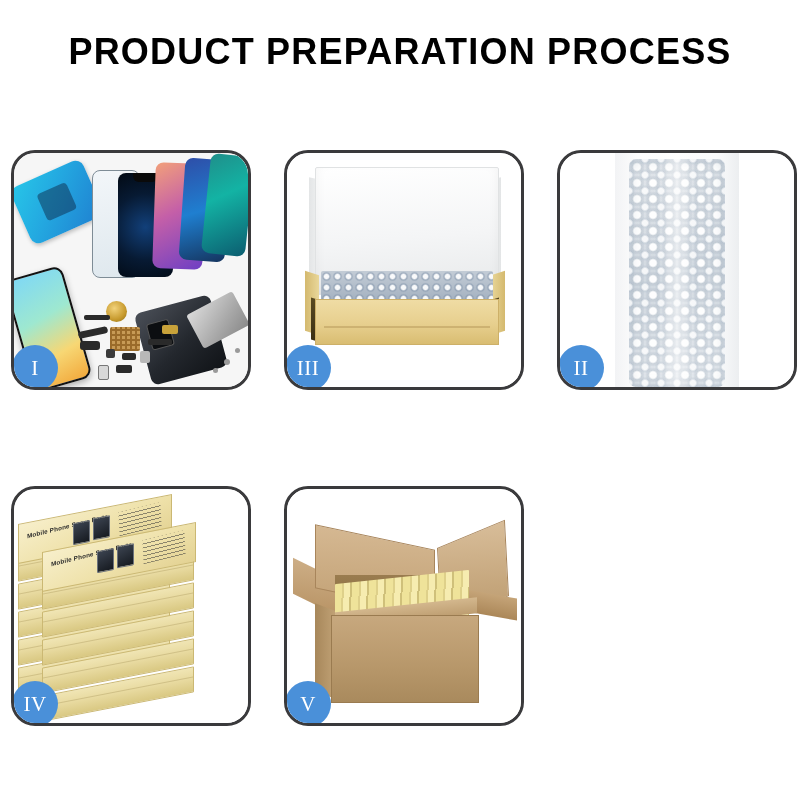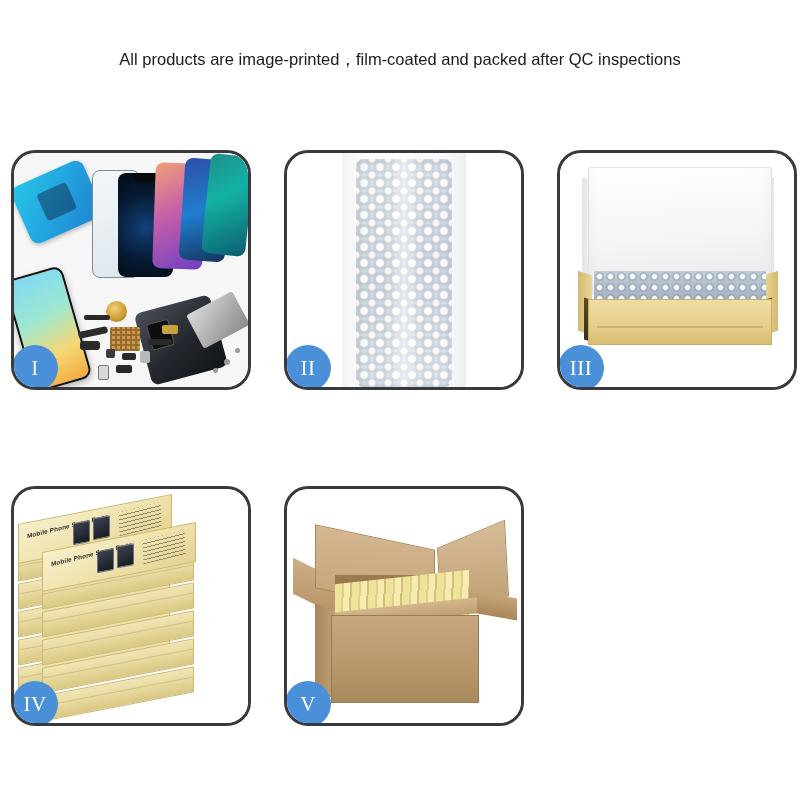--- a/index.html
+++ b/index.html
@@ -406,21 +406,21 @@
   .c6-tab2{
     position:absolute;left:36px;top:168px;width:16px;height:20px;
     background:rgba(120,95,60,.40);
     transform:skewY(19deg);
   }
 </style>
 </head>
 <body>
 
 <div class="header">
-  <p class="subtitle">All products are image-printed，film-coated and packed after QC inspections</p>
+  <h1 class="title">PRODUCT PREPARATION PROCESS</h1>
 </div>
 
 <div class="grid">
 
   <div class="panel">
     <div class="scene p1">
       <div class="ph ph-blue"></div>
       <div class="ph ph-glass"></div>
       <div class="ph ph-dark"></div>
       <div class="ph ph-purple"></div>
@@ -442,41 +442,41 @@
       <div class="chip c9"></div>
       <div class="screwd"></div>
       <div class="screws s1"></div>
       <div class="screws s2"></div>
       <div class="screws s3"></div>
     </div>
     <div class="badge">I</div>
   </div>
 
   <div class="panel">
-    <div class="scene p2">
-      <div class="bw-sheet"></div>
-      <div class="bw-inner"></div>
-      <div class="bw-shine"></div>
-    </div>
-    <div class="badge">II</div>
-  </div>
-
-  <div class="panel">
     <div class="scene p3">
       <div class="b3-lid-l"></div>
       <div class="b3-lid-r"></div>
       <div class="b3-lid"></div>
       <div class="b3-sideL"></div>
       <div class="b3-sideR"></div>
       <div class="b3-foam"></div>
       <div class="b3-tabL"></div>
       <div class="b3-tabR"></div>
       <div class="b3-front"></div>
     </div>
     <div class="badge">III</div>
+  </div>
+
+  <div class="panel">
+    <div class="scene p2">
+      <div class="bw-sheet"></div>
+      <div class="bw-inner"></div>
+      <div class="bw-shine"></div>
+    </div>
+    <div class="badge">II</div>
   </div>
 
   <div class="panel">
     <div class="scene p4">
       <div class="stackwrap">
         <div class="sbox sA5"></div>
         <div class="sbox sA4"></div>
         <div class="sbox sA3"></div>
         <div class="sbox sA2"></div>
         <div class="sbox sA1"></div>

